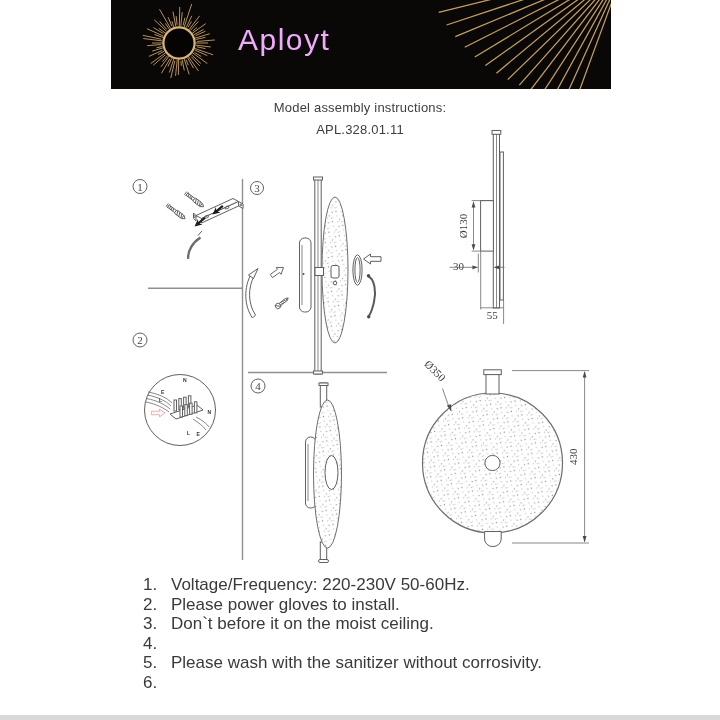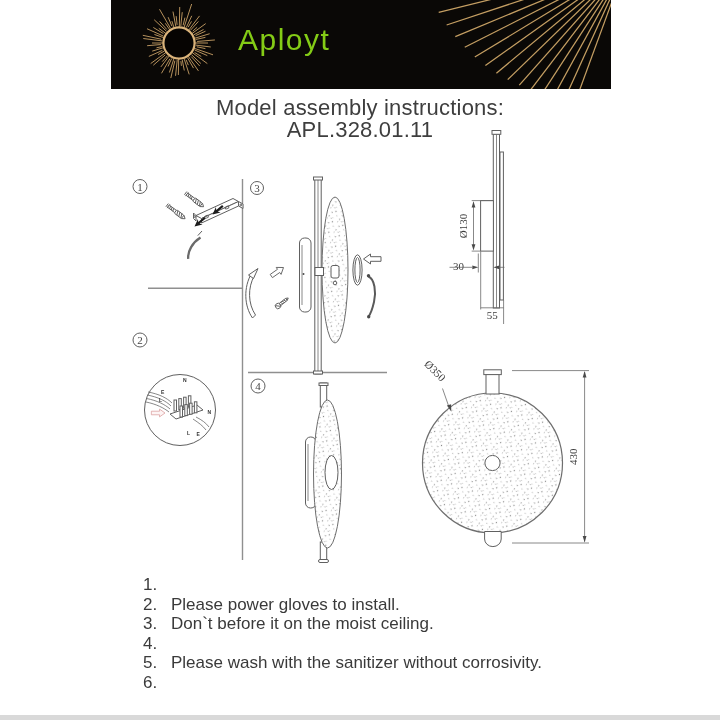--- a/index.html
+++ b/index.html
@@ -1,23 +1,23 @@
 <!DOCTYPE html>
 <html><head>
 <meta charset="utf-8">
 <style>
   html,body{margin:0;padding:0;background:#ffffff;}
   .stage{position:relative;width:720px;height:720px;background:#ffffff;overflow:hidden;
          font-family:"Liberation Sans",sans-serif;}
   .banner{position:absolute;left:111px;top:0;width:500px;height:89px;background:#0a0806;overflow:hidden;}
   .banner svg{position:absolute;left:0;top:0;width:100%;height:100%;}
   .brand{position:absolute;left:127px;top:23px;font-size:30px;font-weight:300;
-         letter-spacing:1.5px;color:#84cc16;}
+         letter-spacing:1.5px;color:#f0abfc;}
   .title-block{position:absolute;left:0;top:97px;width:720px;text-align:center;
-         font-size:22px;line-height:21.5px;color:#3e3e3e;letter-spacing:0.2px;}
+         font-size:13px;line-height:21.5px;color:#3e3e3e;letter-spacing:0.2px;}
   .diagram{position:absolute;left:80px;top:120px;width:560px;height:475px;}
   .diagram .s{stroke:#606060;fill:none;stroke-width:1;}
   .diagram .sw{stroke:#606060;fill:#ffffff;stroke-width:1;}
   .diagram .thin{stroke:#6a6a6a;fill:none;stroke-width:0.8;}
   .diagram .fill{fill:#4a4a4a;stroke:none;}
   .diagram .div{stroke:#8f8f8f;stroke-width:1.4;}
   .diagram text.dim{font-family:"Liberation Serif",serif;font-size:11px;fill:#3c3c3c;stroke:none;}
   .diagram text.step{font-family:"Liberation Serif",serif;font-size:11px;fill:#444444;stroke:none;}
   .diagram text.wire{font-family:"Liberation Sans",sans-serif;font-size:5px;font-weight:bold;fill:#333333;stroke:none;}
   .instructions{position:absolute;left:143px;top:575px;margin:0;padding:0;list-style:none;
@@ -326,20 +326,21 @@
         <polygon class="fill" points="582.7,377.6 584.6,371 586.5,377.6"></polygon>
         <polygon class="fill" points="582.7,536 584.6,542.6 586.5,536"></polygon>
         <text class="dim" transform="translate(577,456.8) rotate(-90)" text-anchor="middle">430</text>
       </g>
     </g>
   </svg>
 
   <ol class="instructions">
     <li>
         <span class="num">1.</span>
+        <span>Voltage/Frequency: 220-230V 50-60Hz.</span>
       </li>
     <li>
         <span class="num">2.</span>
         <span>Please power gloves to install.</span>
       </li>
     <li>
         <span class="num">3.</span>
         <span>Don`t before it on the moist ceiling.</span>
       </li>
     <li>

